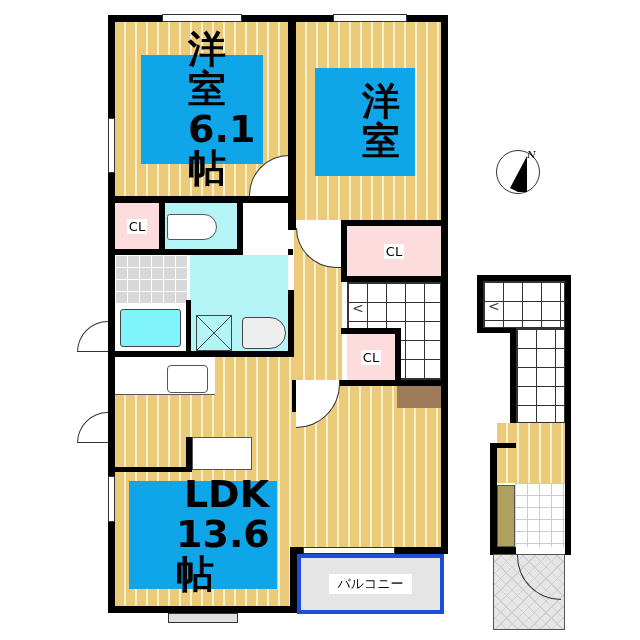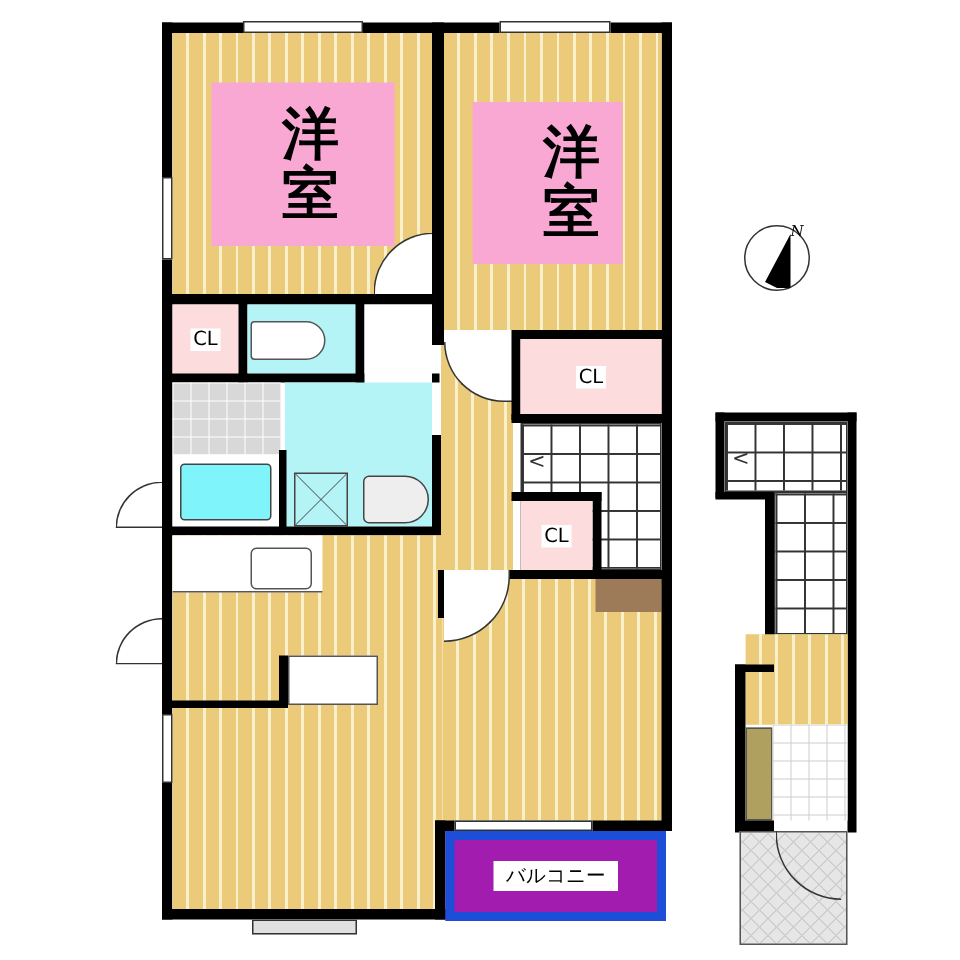--- a/index.html
+++ b/index.html
@@ -4,42 +4,43 @@
 <style>
   html,body{margin:0;padding:0;background:#fff;}
   body{width:640px;height:640px;position:relative;overflow:hidden;font-family:"DejaVu Sans","Liberation Sans",sans-serif;}
   .abs{position:absolute;box-sizing:border-box;}
   .wood{background-color:#ebcb7a;background-image:repeating-linear-gradient(90deg,#ebcb7a 0px,#ebcb7a 9px,#fbf0cc 9px,#fbf0cc 11px);}
   .wall{background:#000;}
   .tile{background-color:#d8d8d8;background-image:linear-gradient(#fff 1px,transparent 1px),linear-gradient(90deg,#fff 1px,transparent 1px);background-size:12px 12px;}
   .wtile{background-color:#fff;background-image:linear-gradient(#ccc 1px,transparent 1px),linear-gradient(90deg,#ccc 1px,transparent 1px);background-size:12px 12px;}
   .aqua{background:#b4f4f6;}
   .pink{background:#fcdcdc;}
-  .label{background:#f9a8d4;display:flex;flex-direction:column;align-items:center;justify-content:center;color:#000;line-height:1.05;padding-left:47px;}
+  .label{background:#0ea5e9;display:flex;flex-direction:column;align-items:center;justify-content:center;color:#000;line-height:1.05;padding-left:47px;}
   .big{font-size:38px;font-weight:bold;}
   .cl{font-size:13px;background:#fff;padding:0 2px;}
   .stairs{background-color:#fff;background-image:linear-gradient(#333 1px,transparent 1px),linear-gradient(90deg,#333 1px,transparent 1px);background-size:19px 19px;border:1px solid #333;}
   .window{background:#fff;border:1px solid #333;}
   .door-arc{border:1px solid #333;background:#fff;}
-  .balcony{background:#a21caf;border:6px solid #1d4ed8;}
+  .balcony{background:#e5e5e5;border:4px solid #1d4ed8;}
   .entry{background-color:#e6e6e6;background-image:repeating-linear-gradient(45deg,#cfcfcf 0 1px,transparent 1px 8px),repeating-linear-gradient(-45deg,#cfcfcf 0 1px,transparent 1px 8px);border:1px solid #555;}
 </style>
 </head>
 <body>
 
 <div class="abs" style="left:0;top:0;width:640px;height:640px;">
 
   <div class="abs wall" style="left:108px;top:15px;width:340px;height:7px;"></div>
   <div class="abs wall" style="left:108px;top:15px;width:7px;height:598px;"></div>
   <div class="abs wall" style="left:441px;top:15px;width:7px;height:375px;"></div>
   <div class="abs wall" style="left:108px;top:606px;width:190px;height:7px;"></div>
 
   <div class="abs wood" style="left:115px;top:22px;width:173px;height:175px;"></div>
   <div class="abs label" style="left:141px;top:55px;width:122px;height:109px;">
     <span class="big">洋室</span>
+    <span class="big">6.1帖</span>
   </div>
   <div class="abs window" style="left:162px;top:14px;width:80px;height:8px;"></div>
   <div class="abs window" style="left:108px;top:118px;width:7px;height:55px;"></div>
   <div class="abs door-arc" style="left:249px;top:155px;width:40px;height:42px;border-radius:40px 0 0 0;border-bottom:none;border-right:none;"></div>
 
   <div class="abs wall" style="left:288px;top:15px;width:8px;height:215px;"></div>
 
   <div class="abs wood" style="left:296px;top:22px;width:145px;height:198px;"></div>
   <div class="abs label" style="left:315px;top:68px;width:100px;height:108px;">
     <span class="big">洋室</span>
@@ -92,20 +93,24 @@
   <div class="abs wood" style="left:115px;top:357px;width:180px;height:249px;"></div>
   <div class="abs wood" style="left:295px;top:386px;width:146px;height:162px;"></div>
   <div class="abs" style="left:115px;top:357px;width:100px;height:38px;background:#fff;border-bottom:1px solid #555;"></div>
   <div class="abs" style="left:167px;top:365px;width:41px;height:28px;border:1px solid #555;border-radius:4px;background:#fff;"></div>
   <div class="abs" style="left:397px;top:386px;width:44px;height:22px;background:#9d7b58;"></div>
   <div class="abs door-arc" style="left:296px;top:380px;width:44px;height:48px;border-radius:0 0 44px 0;border-top:none;border-left:none;"></div>
   <div class="abs wall" style="left:292px;top:380px;width:4px;height:32px;"></div>
   <div class="abs" style="left:192px;top:437px;width:60px;height:33px;background:#fff;border:1px solid #555;"></div>
   <div class="abs wall" style="left:186px;top:437px;width:6px;height:34px;"></div>
   <div class="abs wall" style="left:108px;top:467px;width:84px;height:5px;"></div>
+  <div class="abs label" style="left:129px;top:481px;width:148px;height:108px;">
+    <span class="big">LDK</span>
+    <span class="big">13.6帖</span>
+  </div>
   <div class="abs window" style="left:108px;top:476px;width:7px;height:46px;"></div>
   <div class="abs window" style="left:168px;top:613px;width:70px;height:10px;background:#e0e0e0;"></div>
 
   <div class="abs wall" style="left:441px;top:386px;width:7px;height:168px;"></div>
   <div class="abs wall" style="left:290px;top:547px;width:158px;height:7px;"></div>
   <div class="abs wall" style="left:290px;top:547px;width:7px;height:66px;"></div>
   <div class="abs window" style="left:303px;top:547px;width:92px;height:7px;"></div>
   <div class="abs balcony" style="left:297px;top:554px;width:147px;height:60px;display:flex;align-items:center;justify-content:center;">
     <span style="background:#fff;font-size:13px;padding:1px 8px;">バルコニー</span>
   </div>

